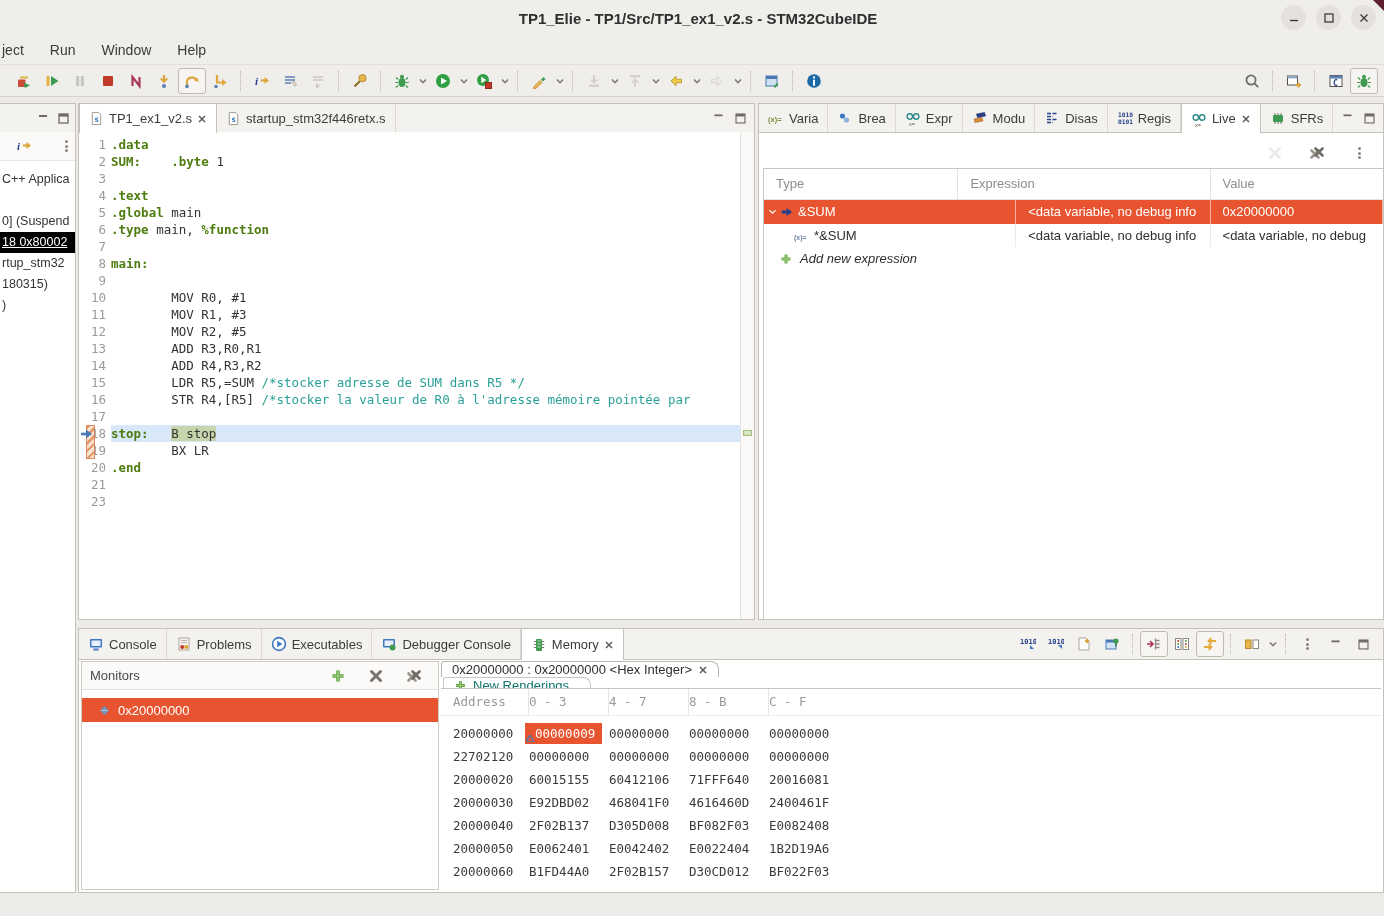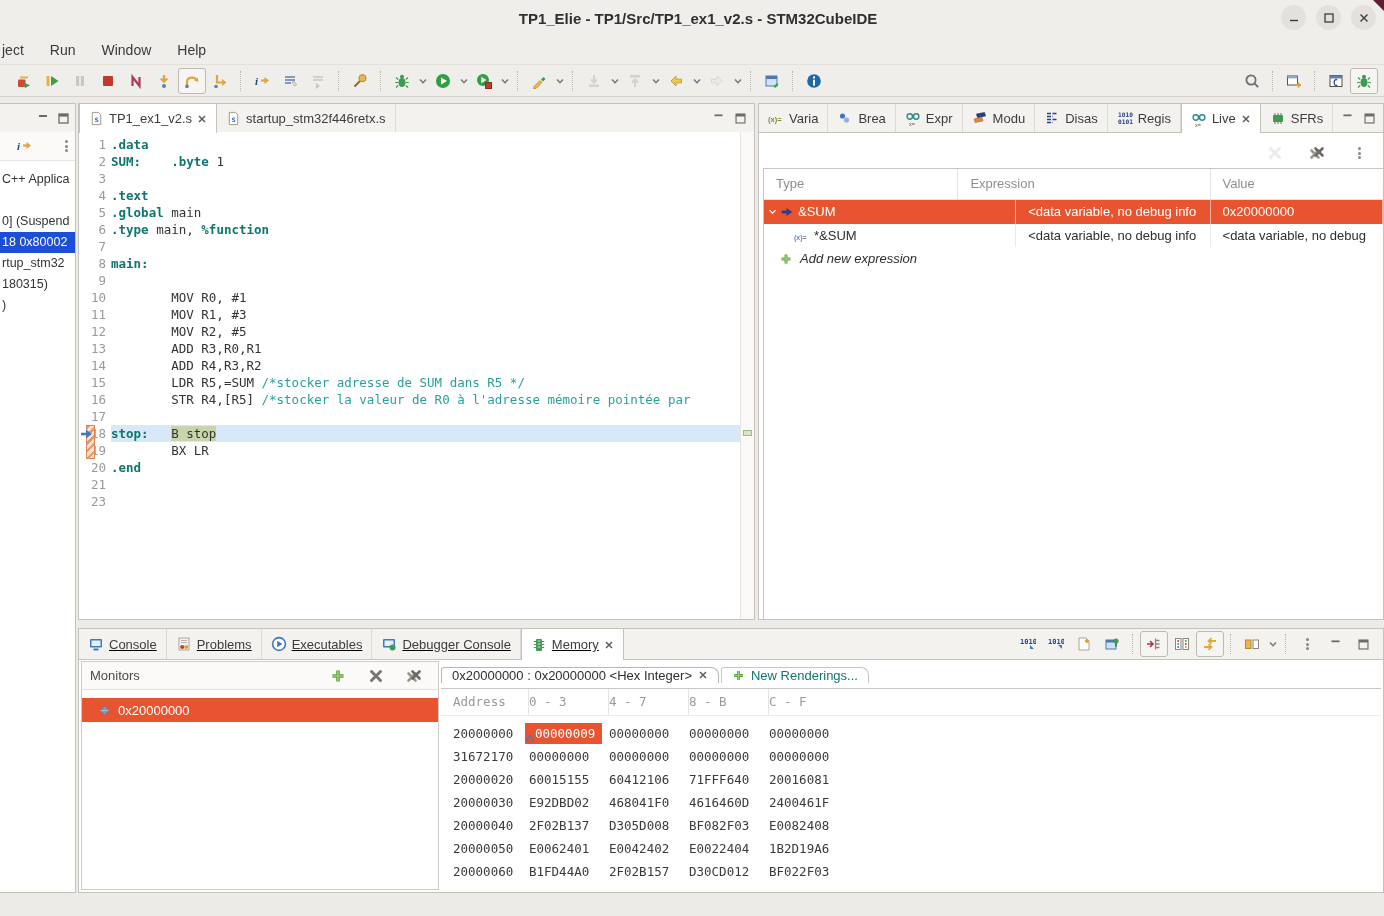--- a/index.html
+++ b/index.html
@@ -45,31 +45,31 @@
   .panel-ctl{margin-left:auto;display:flex;align-items:center;gap:9px;padding-right:7px;}
   
   #debug-panel{left:-1px;top:103px;width:77px;height:790px;}
   #debug-head{position:absolute;left:0;right:0;top:0;height:28px;background:#F4F2EF;
     border-bottom:1px solid #D8D5D0;display:flex;align-items:center;justify-content:flex-end;gap:9px;padding-right:6px;}
   #debug-toolbar{position:absolute;left:0;right:0;top:28px;height:28px;background:#FBFAF9;
     border-bottom:1px solid #E8E6E2;display:flex;align-items:center;gap:14px;padding-left:10px;}
   #debug-rows{position:absolute;left:0;right:0;top:56px;bottom:0;overflow:hidden;}
   .dbg-row{position:absolute;left:0;width:200px;height:21px;line-height:21px;
     font-size:12.5px;color:#333;white-space:nowrap;padding-left:2px;}
-  .dbg-row.sel{background:#1d4ed8;color:#fff;width:77px;}
+  .dbg-row.sel{background:#000000;color:#fff;width:77px;text-decoration:underline;}
   
   #editor-panel{left:78px;top:103px;width:677px;height:517px;}
   #editor-body{position:absolute;left:0;right:0;top:28px;bottom:0;overflow:hidden;background:#fff;}
   #editor-lines{position:absolute;left:0;top:4px;right:13px;}
   .cl{display:flex;height:17px;line-height:17px;font-family:"DejaVu Sans Mono",monospace;font-size:12.5px;}
   .ln{width:32px;flex:0 0 32px;text-align:right;padding-right:5px;color:#9A9A9A;box-sizing:border-box;}
   .ct{flex:1;white-space:pre;color:#333;}
   .cl.cur .ct{background:#D9E8F8;}
   .seg{white-space:pre;}
-  .sd,.sl{color:#0f766e;font-weight:bold;}
+  .sd,.sl{color:#4d7c0f;font-weight:bold;}
   .sc{color:#2AA198;}
   .so{background:#C6D5AB;}
   #gutter-arrow{position:absolute;left:1px;z-index:3;}
   #gutter-hatch{position:absolute;left:7px;width:9px;z-index:2;box-sizing:border-box;
     border:1px solid #E0855A;
     background:repeating-linear-gradient(135deg,#E89B6C 0 2.5px,#F9E4D4 2.5px 5.5px);}
   #overview-ruler{position:absolute;right:0;top:0;bottom:0;width:13px;background:#FAF9F8;
     border-left:1px solid #E6E4E0;}
   #ruler-marker{position:absolute;right:2px;width:9px;height:6px;background:#D9E6C6;
     border:1px solid #9DBB7A;box-sizing:border-box;}
@@ -85,33 +85,33 @@
   .xrow{display:flex;height:23.5px;align-items:center;font-size:13px;color:#2E2E2E;position:relative;}
   .xrow .c{box-sizing:border-box;height:23.5px;line-height:23.5px;white-space:nowrap;
     overflow:hidden;border-right:1px solid #ECEAE6;padding-left:12px;}
   .xrow .c:last-child{border-right:none;}
   .xrow.sel{background:#E8542F;color:#ffffff;}
   .xrow.sel .c{border-right:1px solid rgba(255,255,255,.55);}
   .xc1{position:relative;padding-left:0 !important;}
   .addrow{display:flex;align-items:center;height:23px;font-size:13px;font-style:italic;color:#2E2E2E;}
   
   #bottom-panel{left:78px;top:628px;width:1306px;height:265px;}
-  #bottom-tabbar{height:30px;text-decoration:underline;}
+  #bottom-tabbar{height:30px;}
   #bottom-toolbar{margin-left:auto;display:flex;align-items:center;padding-right:6px;}
   #bp-body{position:absolute;left:0;right:0;top:30px;bottom:0;}
   #monitors-pane{position:absolute;left:2px;top:2px;width:358px;bottom:2px;border:1px solid #CFCCC7;box-sizing:border-box;}
   #monitors-head{height:27px;display:flex;align-items:center;background:#FBFAF9;border-bottom:1px solid #E4E2DE;}
   #monitors-title{font-size:13px;color:#4A4A4A;padding-left:8px;}
   #monitors-tools{margin-left:auto;display:flex;gap:10px;align-items:center;padding-right:10px;}
   #monitors-list{position:relative;}
   .mon-row{display:flex;align-items:center;gap:7px;height:24px;margin-top:8px;
     font-size:13px;color:#2E2E2E;padding-left:16px;}
   .mon-row.sel{background:#E8542F;color:#fff;}
   #render-pane{position:absolute;left:362px;right:2px;top:2px;bottom:2px;}
-  #render-tabs{display:flex;height:27px;align-items:center;}
+  #render-tabs{display:flex;height:27px;align-items:flex-start;flex-direction:column;}
   .rtab{display:flex;align-items:center;gap:6px;font-size:13px;color:#2E2E2E;padding:0 10px;
     border:1px solid #B9B6B1;border-bottom:none;border-radius:3px 8px 0 0;background:#fff;}
   .rtab.new{background:transparent;border-color:#C9C6C1;color:#0f766e;margin-left:2px;}
   #mem-table{position:absolute;left:0;right:0;top:27px;bottom:0;background:#fff;
     border-top:1px solid #C9C6C2;overflow:hidden;font-family:"DejaVu Sans Mono",monospace;}
   #mem-header{display:flex;height:26px;align-items:center;border-bottom:1px solid #EEECE8;}
   .mh{font-size:12.5px;color:#9A9A9A;box-sizing:border-box;height:26px;line-height:26px;
     border-right:1px solid #E6E4E0;}
   .mh:last-child{border-right:none;}
   .mh.addr{width:88px;padding-left:12px;}
@@ -1020,21 +1020,21 @@
             <div class="mrow">
               <span class="ma">20000000</span>
               <span class="mc"><span class="selc"><span class="mk"><svg width="8" height="7" viewBox="0 0 8 7">
                       <path d="M4 0 L8 7 H0z" fill="none" stroke="#4A78B5" stroke-width="1.3"></path>
                     </svg></span>00000009</span></span>
               <span class="mc">00000000</span>
               <span class="mc">00000000</span>
               <span class="mc">00000000</span>
             </div>
             <div class="mrow">
-              <span class="ma">31672170</span>
+              <span class="ma">22702120</span>
               <span class="mc">00000000</span>
               <span class="mc">00000000</span>
               <span class="mc">00000000</span>
               <span class="mc">00000000</span>
             </div>
             <div class="mrow">
               <span class="ma">20000020</span>
               <span class="mc">60015155</span>
               <span class="mc">60412106</span>
               <span class="mc">71FFF640</span>

